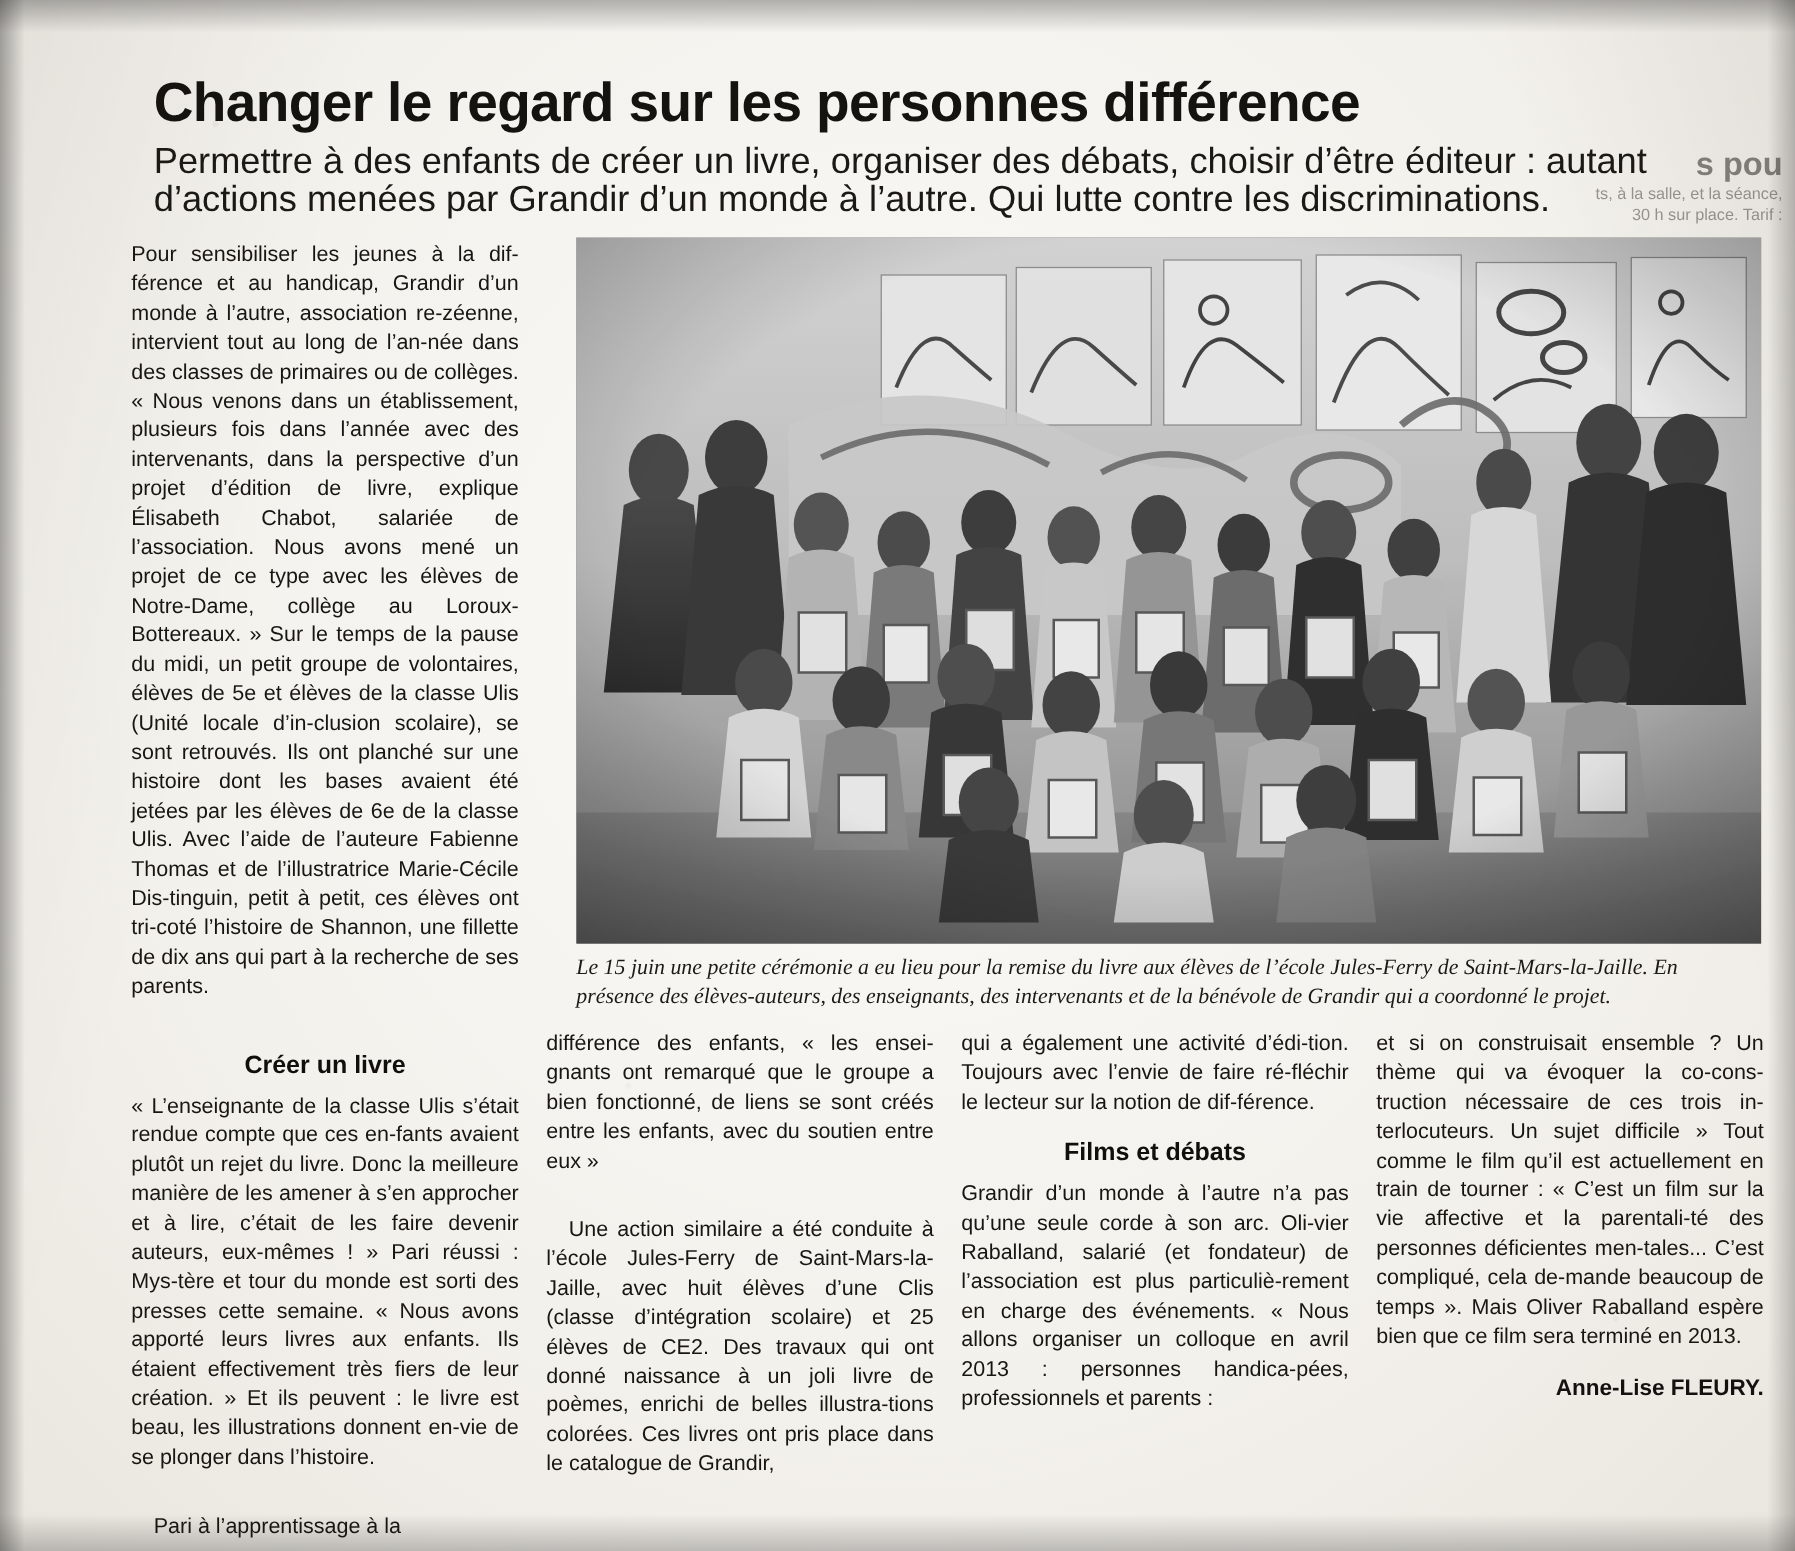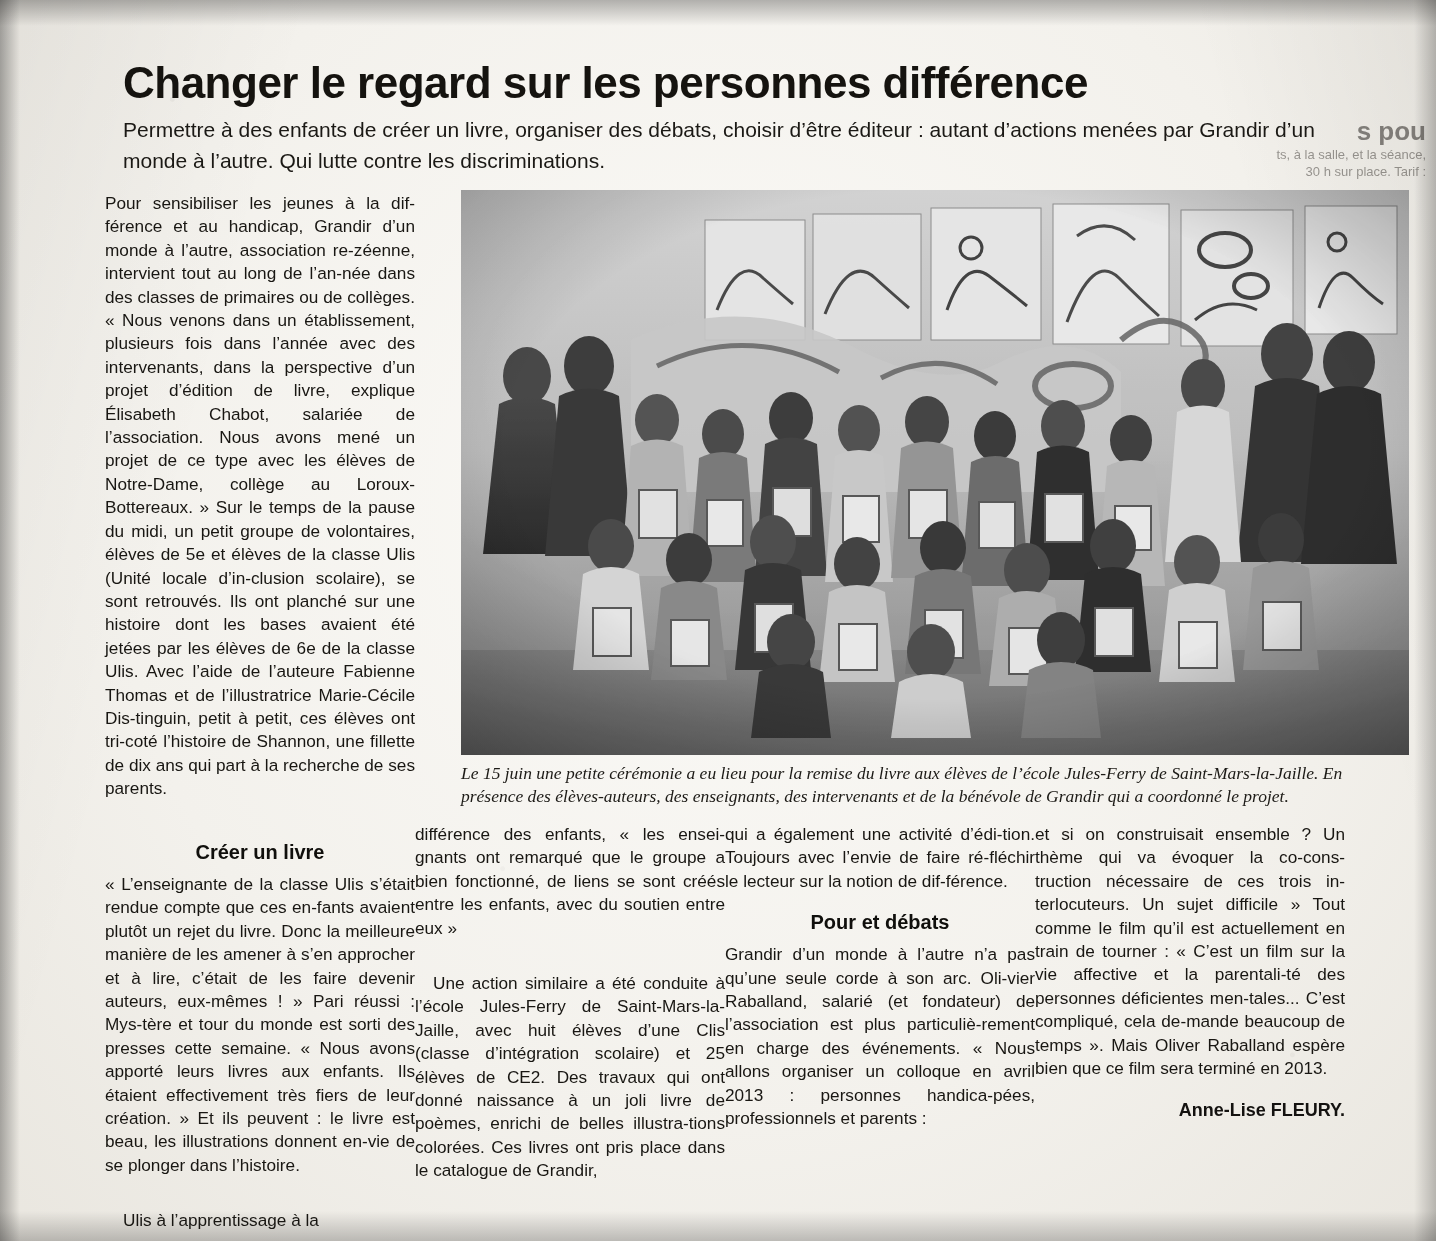--- a/index.html
+++ b/index.html
@@ -91,21 +91,21 @@
     font-weight: bold;
     font-size: 44px;
     line-height: 50px;
     letter-spacing: -0.5px;
     color: #15130f;
     margin: 0 0 6px 18px;
   }
 
   .standfirst {
     font-family: "Liberation Sans", sans-serif;
-    font-size: 21px;
+    font-size: 29px;
     line-height: 31px;
     color: #1b1915;
     margin: 4px 0 14px 18px;
     width: 1210px;
   }
 
   
   .top-area {
     display: flex;
     gap: 22px;
@@ -139,20 +139,21 @@
     font-size: 17.5px;
     line-height: 22.5px;
     color: #1c1a16;
     margin-top: 7px;
     width: 944px;
   }
 
   
   .bottom-cols {
     display: flex;
+    gap: 22px;
     margin-top: 16px;
   }
   .col {
     width: 310px;
     flex: 0 0 310px;
   }
 
   p.body {
     font-family: "Liberation Sans", sans-serif;
     font-size: 17.2px;
@@ -430,31 +431,31 @@
         <div class="caption">Le 15 juin une petite cérémonie a eu lieu pour la remise du livre aux élèves de l’école Jules-Ferry de Saint-Mars-la-Jaille. En présence des élèves-auteurs, des enseignants, des intervenants et de la bénévole de Grandir qui a coordonné le projet.</div>
       </div>
 
     </div>
 
     <div class="bottom-cols">
 
       <div class="col">
         <div class="subhead">Créer un livre</div>
         <p class="body">« L’enseignante de la classe Ulis s’était rendue compte que ces en-fants avaient plutôt un rejet du livre. Donc la meilleure manière de les amener à s’en approcher et à lire, c’était de les faire devenir auteurs, eux-mêmes ! » Pari réussi : Mys-tère et tour du monde est sorti des presses cette semaine. « Nous avons apporté leurs livres aux enfants. Ils étaient effectivement très fiers de leur création. » Et ils peuvent : le livre est beau, les illustrations donnent en-vie de se plonger dans l’histoire.</p>
-        <p class="body">Ulis à l’apprentissage à la</p>
+        <p class="body">Pari à l’apprentissage à la</p>
       </div>
 
       <div class="col">
         <p class="body">différence des enfants, « les ensei-gnants ont remarqué que le groupe a bien fonctionné, de liens se sont créés entre les enfants, avec du soutien entre eux »</p>
         <p class="body">Une action similaire a été conduite à l’école Jules-Ferry de Saint-Mars-la-Jaille, avec huit élèves d’une Clis (classe d’intégration scolaire) et 25 élèves de CE2. Des travaux qui ont donné naissance à un joli livre de poèmes, enrichi de belles illustra-tions colorées. Ces livres ont pris place dans le catalogue de Grandir,</p>
       </div>
 
       <div class="col">
         <p class="body">qui a également une activité d’édi-tion. Toujours avec l’envie de faire ré-fléchir le lecteur sur la notion de dif-férence.</p>
-        <div class="subhead">Pour et débats</div>
+        <div class="subhead">Films et débats</div>
         <p class="body">Grandir d’un monde à l’autre n’a pas qu’une seule corde à son arc. Oli-vier Raballand, salarié (et fondateur) de l’association est plus particuliè-rement en charge des événements. « Nous allons organiser un colloque en avril 2013 : personnes handica-pées, professionnels et parents :</p>
       </div>
 
       <div class="col">
         <p class="body">et si on construisait ensemble ? Un thème qui va évoquer la co-cons-truction nécessaire de ces trois in-terlocuteurs. Un sujet difficile » Tout comme le film qu’il est actuellement en train de tourner : « C’est un film sur la vie affective et la parentali-té des personnes déficientes men-tales... C’est compliqué, cela de-mande beaucoup de temps ». Mais Oliver Raballand espère bien que ce film sera terminé en 2013.</p>
         <div class="byline">Anne-Lise FLEURY.</div>
       </div>
 
     </div>
 

